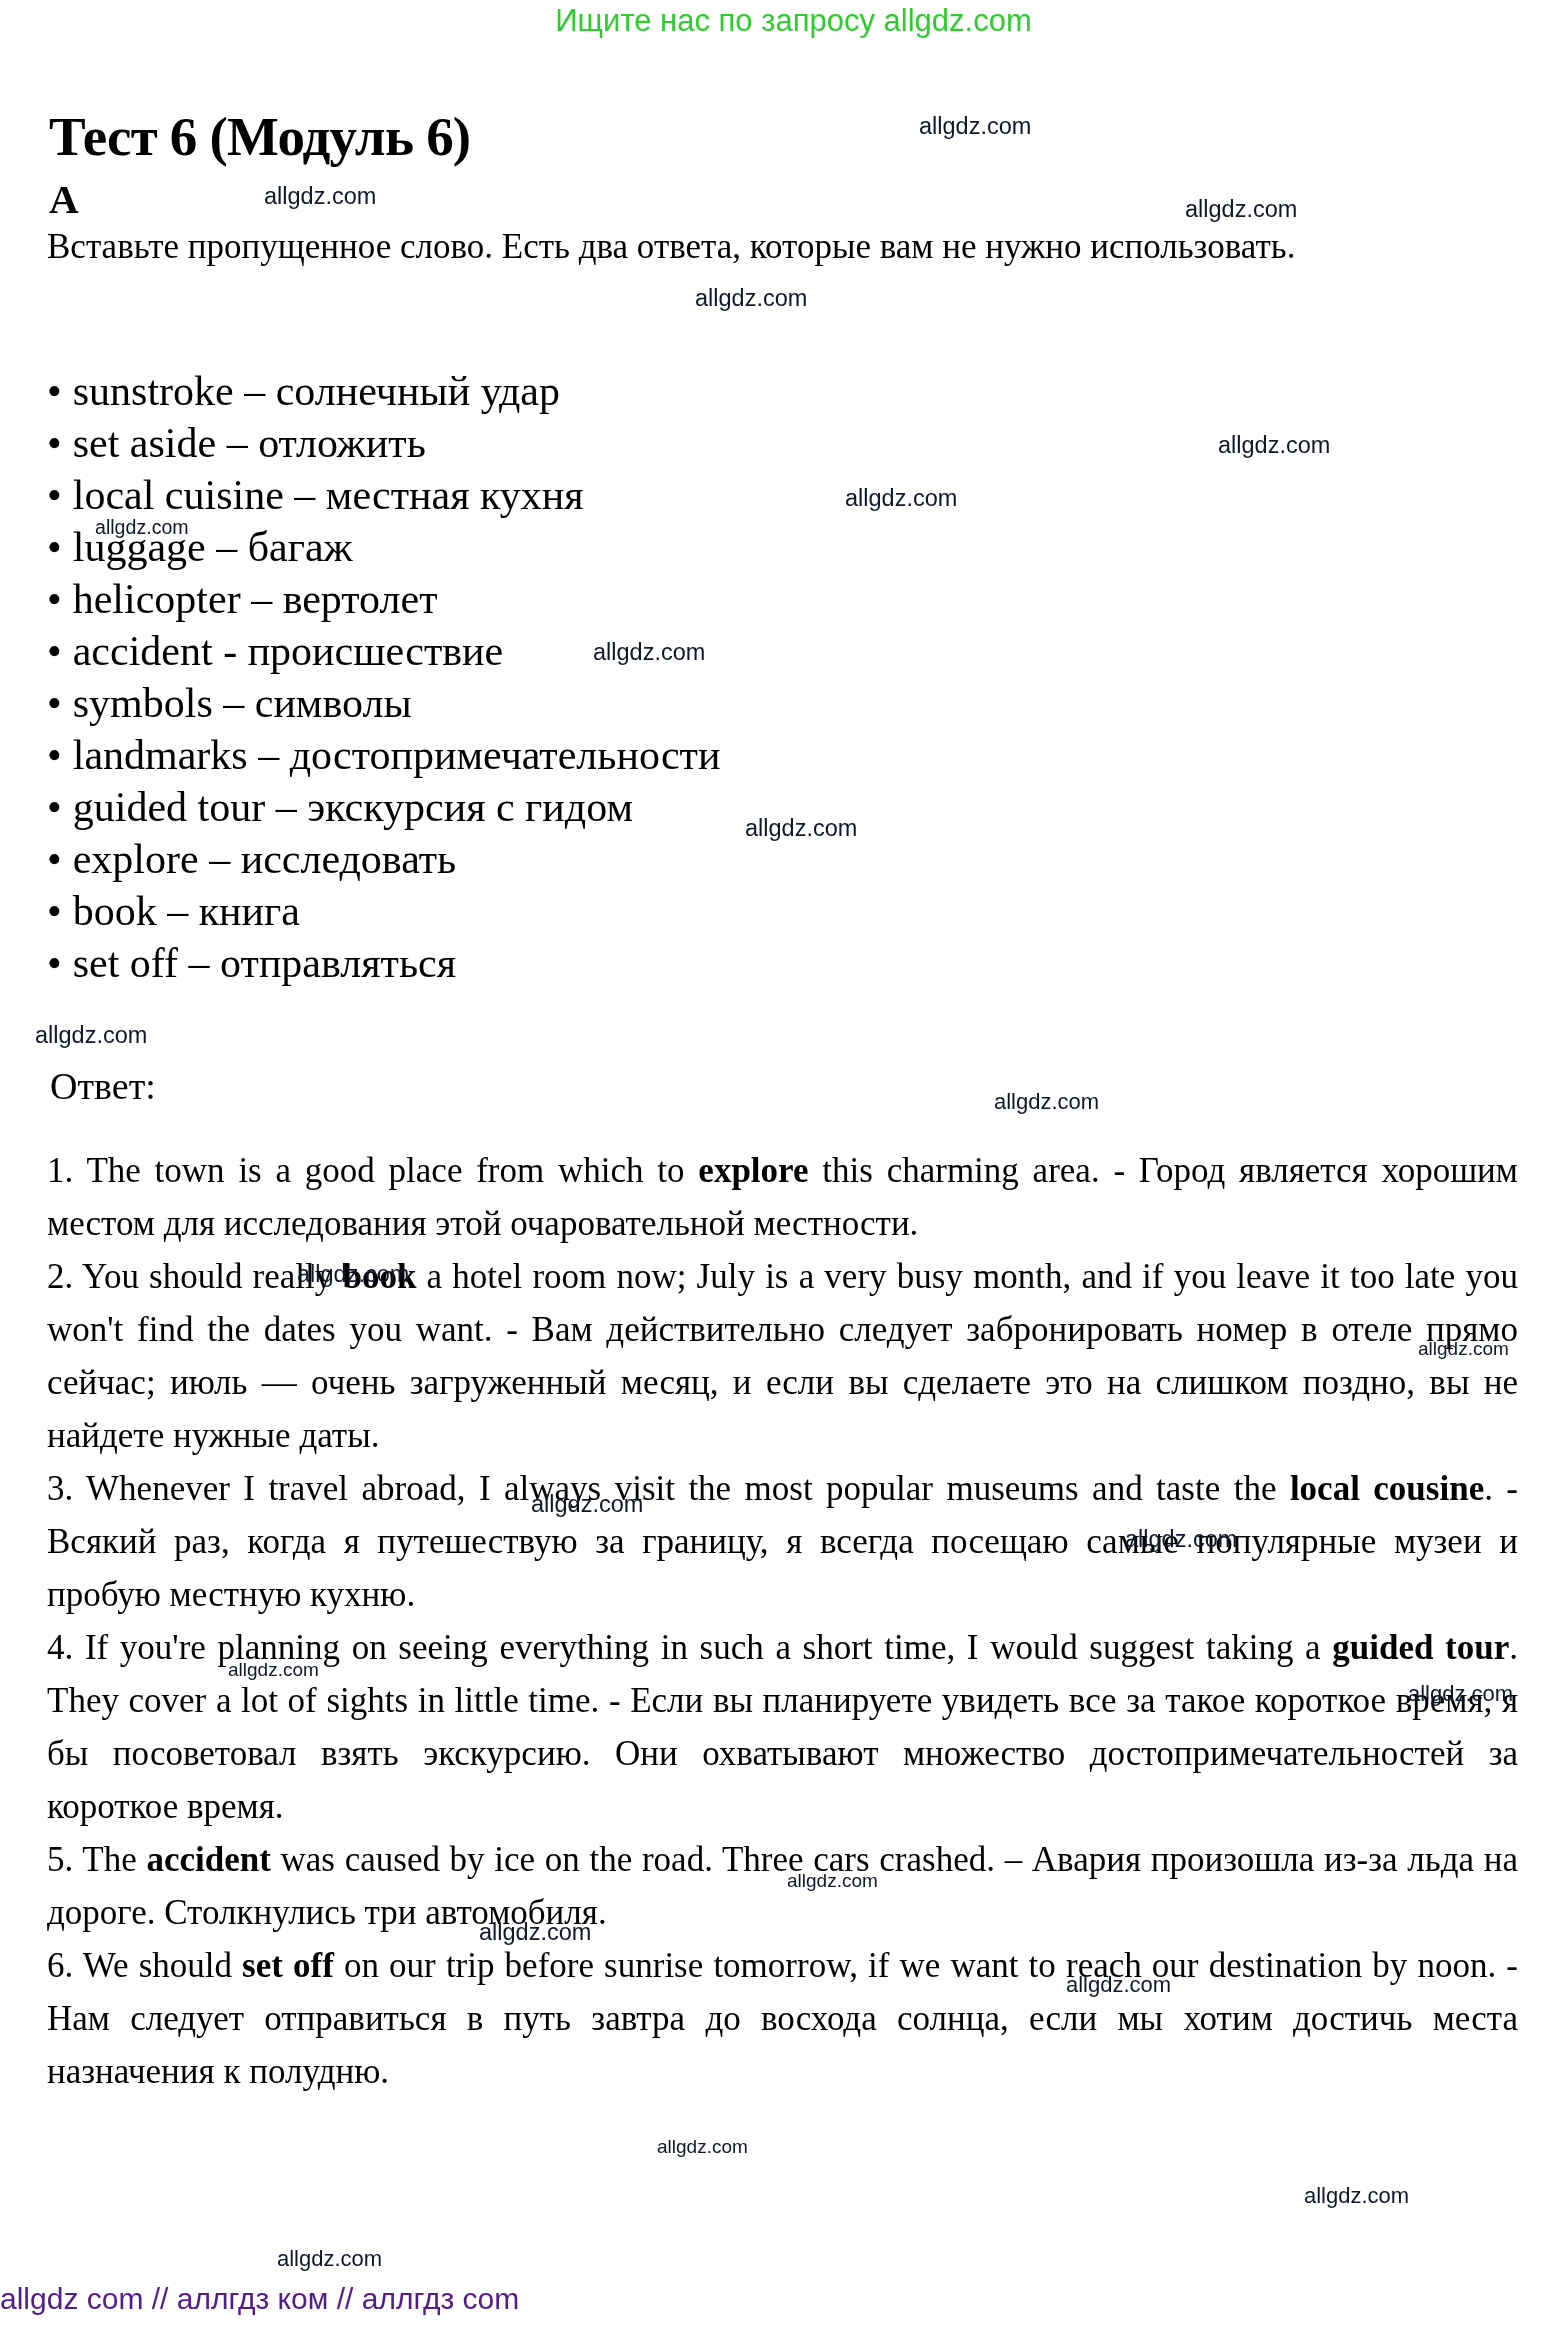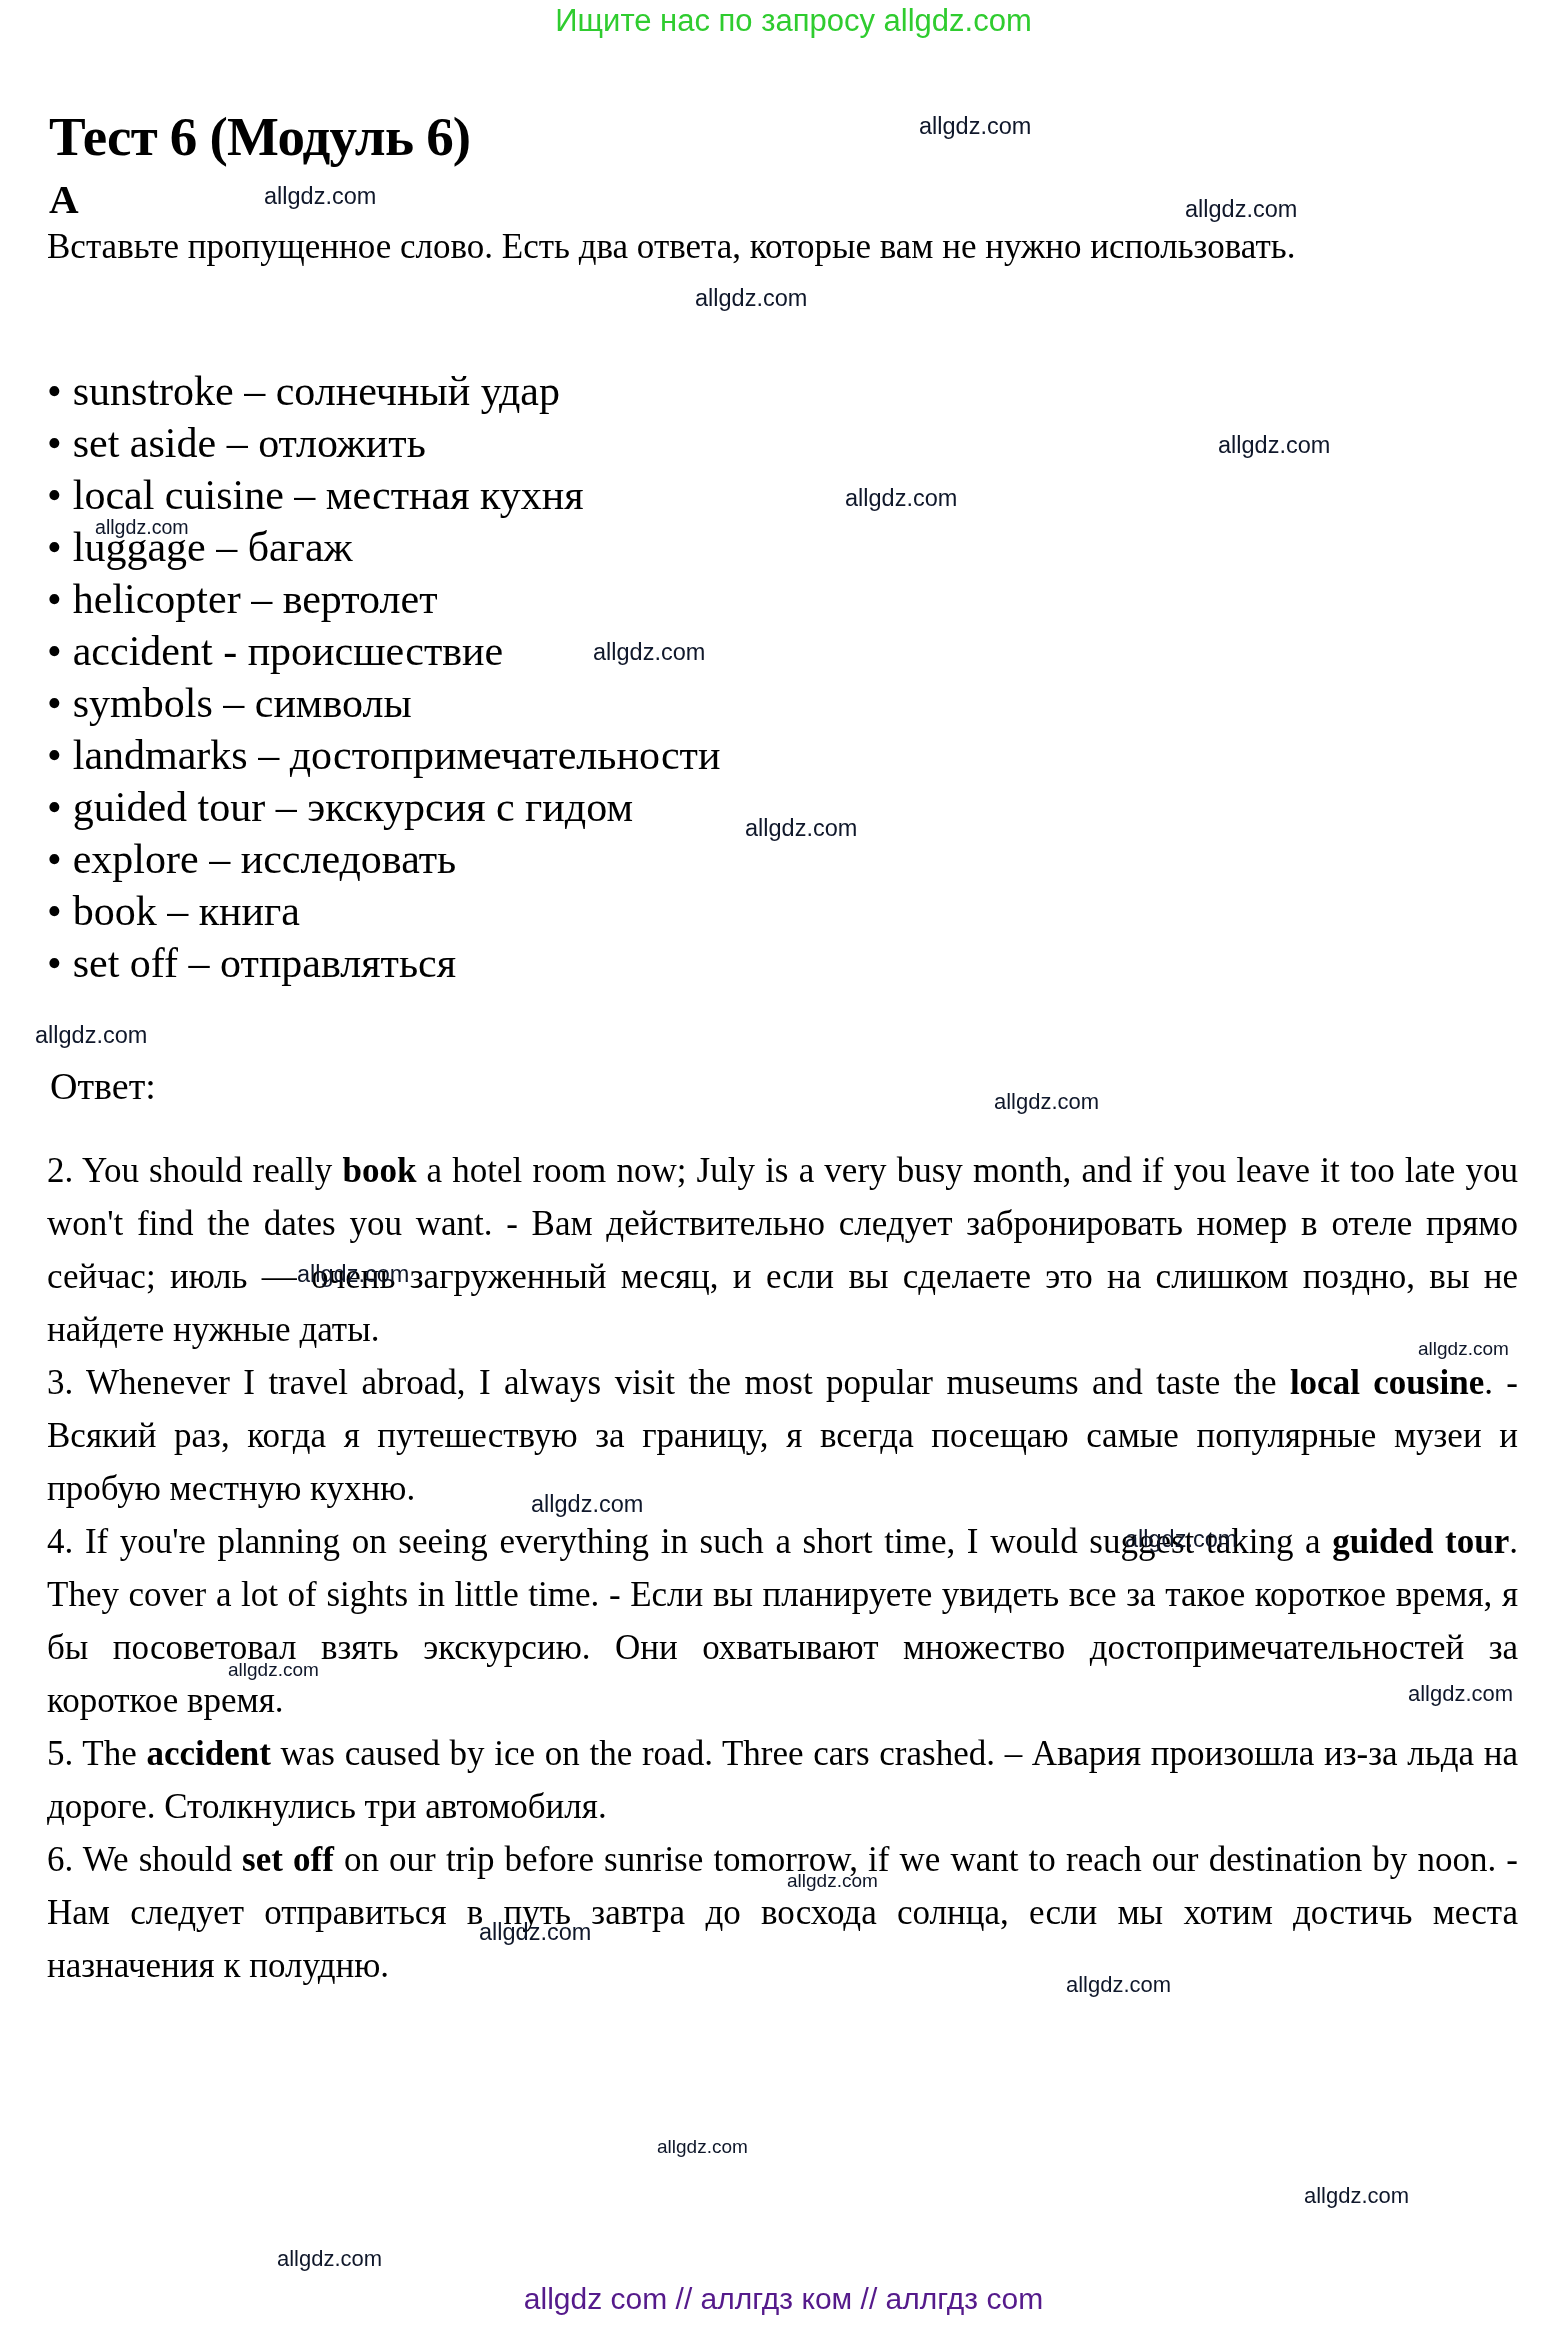--- a/index.html
+++ b/index.html
@@ -77,21 +77,20 @@
   .answers b{ font-weight:bold; }
   .wm{
     position:absolute;
     font-family:"Liberation Sans", sans-serif;
     color:#0f172a;
     white-space:nowrap;
   }
   .footer{
     position:absolute;
     left:0; right:0; top:2282px;
-    text-align:center;
     font-family:"Liberation Sans", sans-serif;
     font-size:30px;
   }
 </style>
 </head>
 <body>
 
 <div class="page">
 
   <div class="promo" style="color: rgb(47, 204, 47);">Ищите нас по запросу allgdz.com</div>
@@ -113,20 +112,21 @@
     <div class="vi"><span class="bm">•</span><span>landmarks</span> <span>–</span> <span>достопримечательности</span></div>
     <div class="vi"><span class="bm">•</span><span>guided tour</span> <span>–</span> <span>экскурсия с гидом</span></div>
     <div class="vi"><span class="bm">•</span><span>explore</span> <span>–</span> <span>исследовать</span></div>
     <div class="vi"><span class="bm">•</span><span>book</span> <span>–</span> <span>книга</span></div>
     <div class="vi"><span class="bm">•</span><span>set off</span> <span>–</span> <span>отправляться</span></div>
   </div>
 
   <div class="answer-label">Ответ:</div>
 
   <div class="answers">
+    <p><span>1. The town is a good place from which to </span><b>explore</b><span> this charming area. - Город является хорошим местом для исследования этой очаровательной местности.</span></p>
     <p><span>2. You should really </span><b>book</b><span> a hotel room now; July is a very busy month, and if you leave it too late you won't find the dates you want. - Вам действительно следует забронировать номер в отеле прямо сейчас; июль — очень загруженный месяц, и если вы сделаете это на слишком поздно, вы не найдете нужные даты.</span></p>
     <p><span>3. Whenever I travel abroad, I always visit the most popular museums and taste the </span><b>local cousine</b><span>. - Всякий раз, когда я путешествую за границу, я всегда посещаю самые популярные музеи и пробую местную кухню.</span></p>
     <p><span>4. If you're planning on seeing everything in such a short time, I would suggest taking a </span><b>guided tour</b><span>. They cover a lot of sights in little time. - Если вы планируете увидеть все за такое короткое время, я бы посоветовал взять экскурсию. Они охватывают множество достопримечательностей за короткое время.</span></p>
     <p><span>5. The </span><b>accident</b><span> was caused by ice on the road. Three cars crashed. – Авария произошла из-за льда на дороге. Столкнулись три автомобиля.</span></p>
     <p><span>6. We should </span><b>set off</b><span> on our trip before sunrise tomorrow, if we want to reach our destination by noon. - Нам следует отправиться в путь завтра до восхода солнца, если мы хотим достичь места назначения к полудню.</span></p>
   </div>
 
   <div id="watermarks">
       <span class="wm" style="left: 919px; top: 113px; font-size: 23.5px;">allgdz.com</span>
       <span class="wm" style="left: 1185px; top: 196px; font-size: 23.5px;">allgdz.com</span>

